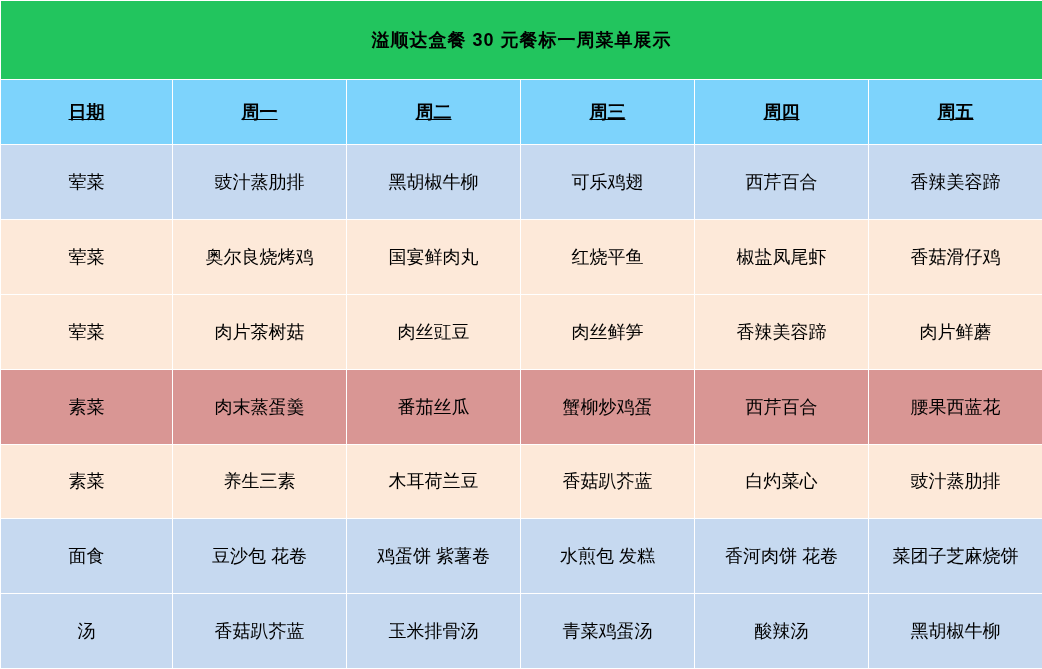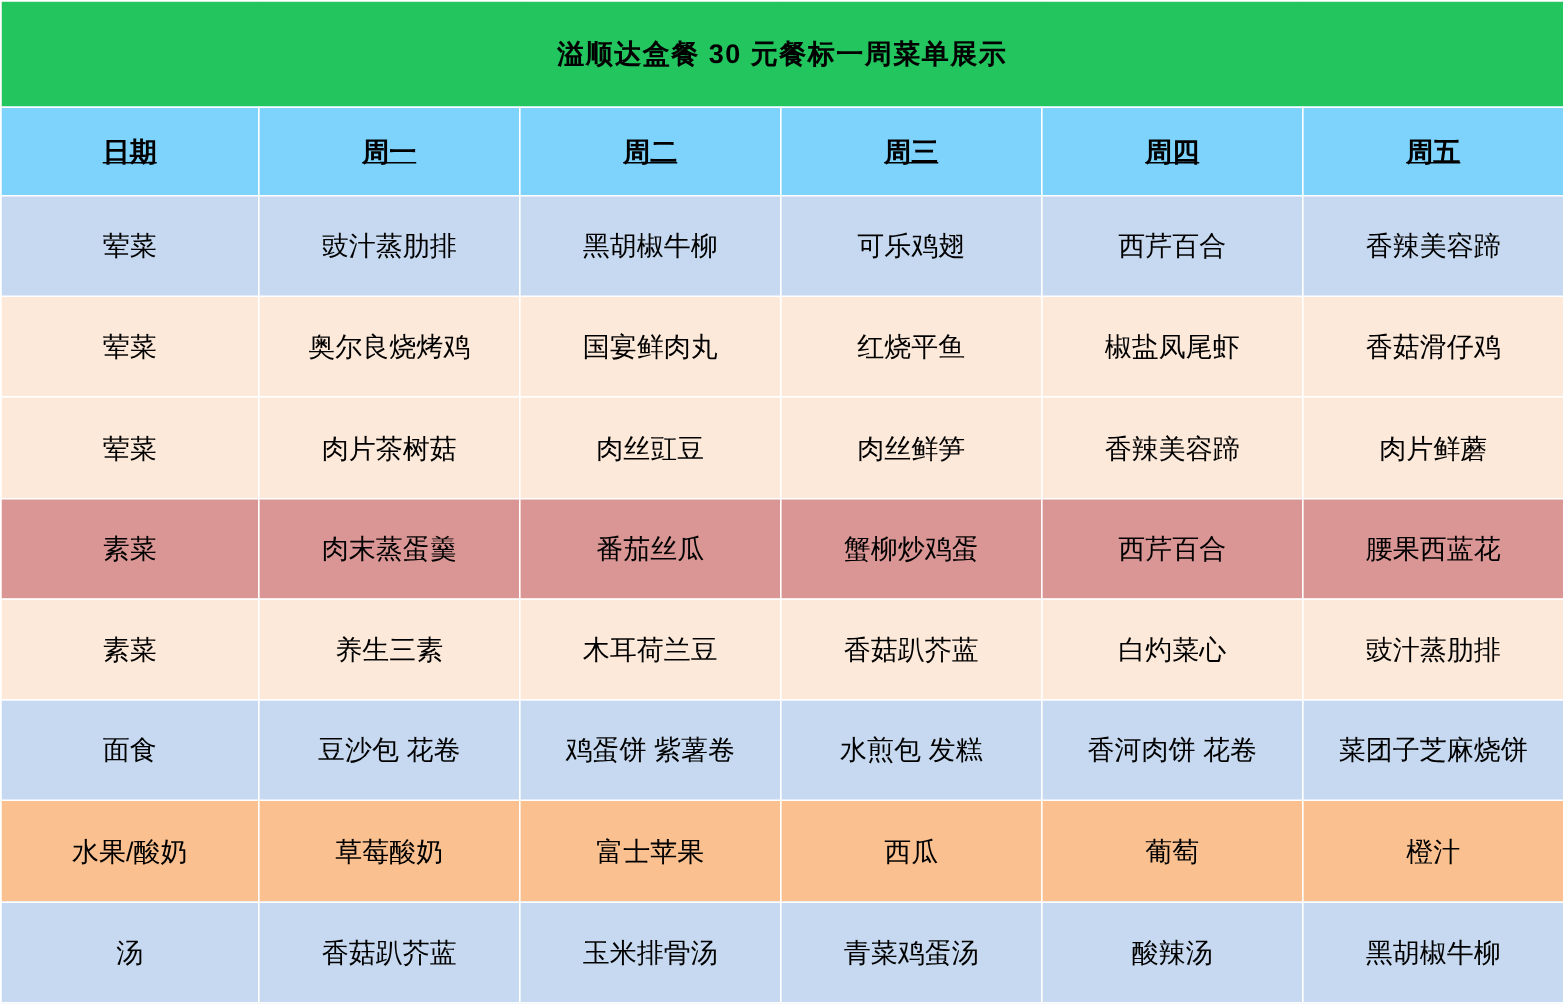--- a/index.html
+++ b/index.html
@@ -125,28 +125,20 @@
 
     <tr class="r-blue">
       <td class="label-cell">面食</td>
       <td>豆沙包  花卷</td>
       <td>鸡蛋饼  紫薯卷</td>
       <td>水煎包  发糕</td>
       <td>香河肉饼  花卷</td>
       <td>菜团子芝麻烧饼</td>
     </tr>
 
-    <tr class="r-orange">
-      <td class="label-cell">水果/酸奶</td>
-      <td>草莓酸奶</td>
-      <td>富士苹果</td>
-      <td>西瓜</td>
-      <td>葡萄</td>
-      <td>橙汁</td>
-    </tr>
 
     <tr class="r-blue">
       <td class="label-cell">汤</td>
       <td>香菇趴芥蓝</td>
       <td>玉米排骨汤</td>
       <td>青菜鸡蛋汤</td>
       <td>酸辣汤</td>
       <td>黑胡椒牛柳</td>
     </tr>
   </tbody>

